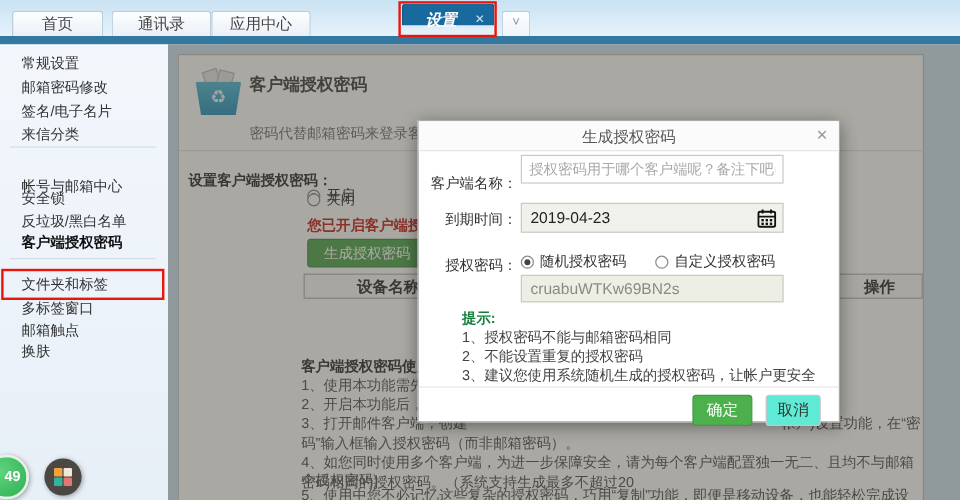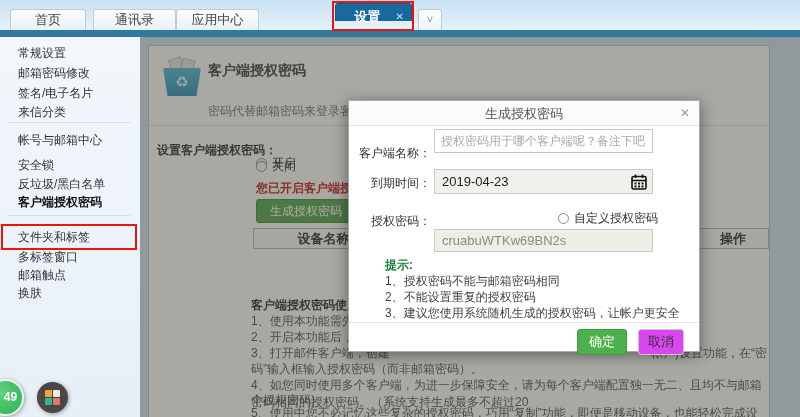--- a/index.html
+++ b/index.html
@@ -10,21 +10,21 @@
     background:linear-gradient(180deg,#cbe3f4,#e2f0fa);
     font-size:12px; color:#333;
   }
   
   .tabbar { position:absolute; top:0; left:0; width:800px; height:30px;
     background:linear-gradient(180deg,#c9e2f3,#e6f2fb); }
   .tab { position:absolute; top:9px; height:21px; line-height:20px; text-align:center;
     background:linear-gradient(180deg,#fdfeff,#e9f0f6); border:1px solid #b9cedd;
     border-bottom:none; border-radius:3px 3px 0 0; color:#444; font-size:13px; cursor:default; }
   .tab.active { top:3px; height:18px; line-height:26px; background:#18699e; color:#fff;
-    border-color:#135a88; font-weight:bold; }
+    border-color:#135a88; font-weight:bold;font-style:italic; }
   .tab .tclose { position:absolute; right:7px; top:0; font-size:10px; font-weight:normal; color:#cfe2ee; }
   .tab-more { position:absolute; left:418px; top:9px; width:24px; height:21px;
     background:linear-gradient(180deg,#fdfeff,#eef4f9); border:1px solid #b9cedd; border-bottom:none;
     border-radius:3px 3px 0 0; text-align:center; line-height:18px; color:#7d99ad; font-size:11px; }
   .bluebar { position:absolute; top:30px; left:0; width:800px; height:7px; background:#33789f; }
 
   
   .sidebar { position:absolute; top:37px; left:0; width:140px; bottom:0;
     background:linear-gradient(180deg,#f3f7fc,#e7eff7); }
   .side-item { position:absolute; left:18px; font-size:12px; color:#333; white-space:nowrap; cursor:pointer; }
@@ -80,21 +80,21 @@
     border:1px solid #c9c9c9; line-height:23px; padding:0 7px; font-size:13px; color:#222; }
   .cal-icon { position:absolute; right:5px; top:4px; width:16px; height:16px; }
   .m-radio-row { position:absolute; display:flex; align-items:center; gap:5px; font-size:12px; color:#333; }
   .pass-field { position:absolute; left:85px; top:128px; width:219px; height:23px; background:#ecEFE4;
     background:#edeee4; border:1px solid #c9c9c9; line-height:21px; padding:0 7px; font-size:13px; color:#8b8b80; }
   .tips-title { position:absolute; left:36px; top:156px; color:#15803d; font-weight:bold; }
   .tip-line { position:absolute; left:36px; color:#444; }
   .m-footer-line { position:absolute; left:0; right:0; top:221px; height:1px; background:#e6e6e6; }
   .btn-ok { position:absolute; right:72px; top:228px; width:50px; height:26px; background:#4cb04c;
     border:1px solid #419a41; border-radius:3px; color:#fff; font-size:13px; cursor:pointer; }
-  .btn-cancel { position:absolute; right:15px; top:228px; width:46px; height:26px; background:#d946ef;
+  .btn-cancel { position:absolute; right:15px; top:228px; width:46px; height:26px; background:#5eead4;
     border:1px solid #c7c7c7; border-radius:3px; color:#333; font-size:13px; cursor:pointer; }
 
   
   .anno { position:absolute; border:2px solid #ea150b; z-index:30; pointer-events:none; }
   .anno-tab { left:332px; top:1px; width:82px; height:30px; }
   .anno-side { left:1px; top:224px; width:136px; height:26px; }
   .float-badge { position:absolute; left:-13px; top:379px; width:37px; height:37px; border-radius:50%;
     background:radial-gradient(circle at 35% 35%,#5ed47d,#2fae52); border:2px solid #e6f2e6;
     z-index:20; color:#fff; font-weight:bold; font-size:12px; line-height:33px; text-align:center;
     padding-left:10px; box-shadow:1px 1px 4px rgba(0,0,0,.35); }
@@ -120,21 +120,21 @@
   </div>
 </div>
 <div class="bluebar"></div>
 
 <div class="sidebar">
   <div class="side-item" style="top:8px;">常规设置</div>
   <div class="side-item" style="top:28px;">邮箱密码修改</div>
   <div class="side-item" style="top:48px;">签名/电子名片</div>
   <div class="side-item" style="top:67px;">来信分类</div>
   <div class="side-div" style="top:85px;"></div>
-  <div class="side-item" style="top:95px;">帐号与邮箱中心</div>
+  <div class="side-item" style="top:110px;">帐号与邮箱中心</div>
   <div class="side-item" style="top:120px;">安全锁</div>
   <div class="side-item" style="top:139px;">反垃圾/黑白名单</div>
   <div class="side-item selected" style="top:157px;">客户端授权密码</div>
   <div class="side-div" style="top:178px;"></div>
   <div class="side-item" style="top:192px;">文件夹和标签</div>
   <div class="side-item" style="top:212px;">多标签窗口</div>
   <div class="side-item" style="top:230px;">邮箱触点</div>
   <div class="side-item" style="top:248px;">换肤</div>
 </div>
 
@@ -207,21 +207,25 @@
             <rect x="7" y="8.5" width="2" height="2"></rect>
             <rect x="10.5" y="8.5" width="2" height="2"></rect>
           <rect x="3.5" y="11.5" width="2" height="2"></rect>
             <rect x="7" y="11.5" width="2" height="2"></rect>
             <rect x="10.5" y="11.5" width="2" height="2"></rect>
         </g>
       </svg>
     </div>
 
     <div class="m-label" style="top:112px;">授权密码：</div>
-    <div class="m-radio-row" style="left:209px;top:109px;">
+    <div class="m-radio-row" style="left:85px;top:109px;">
+      <span class="radio checked"></span>
+      <span>随机授权密码</span>
+    </div>
+    <div class="m-radio-row" style="left:197px;top:109px;">
       <span class="radio"></span>
       <span>自定义授权密码</span>
     </div>
     <div class="pass-field">cruabuWTKw69BN2s</div>
 
     <div class="tips-title">提示:</div>
     <div class="tip-line" style="top:172px;">1、授权密码不能与邮箱密码相同</div>
     <div class="tip-line" style="top:188px;">2、不能设置重复的授权密码</div>
     <div class="tip-line" style="top:204px;">3、建议您使用系统随机生成的授权密码，让帐户更安全</div>
 

